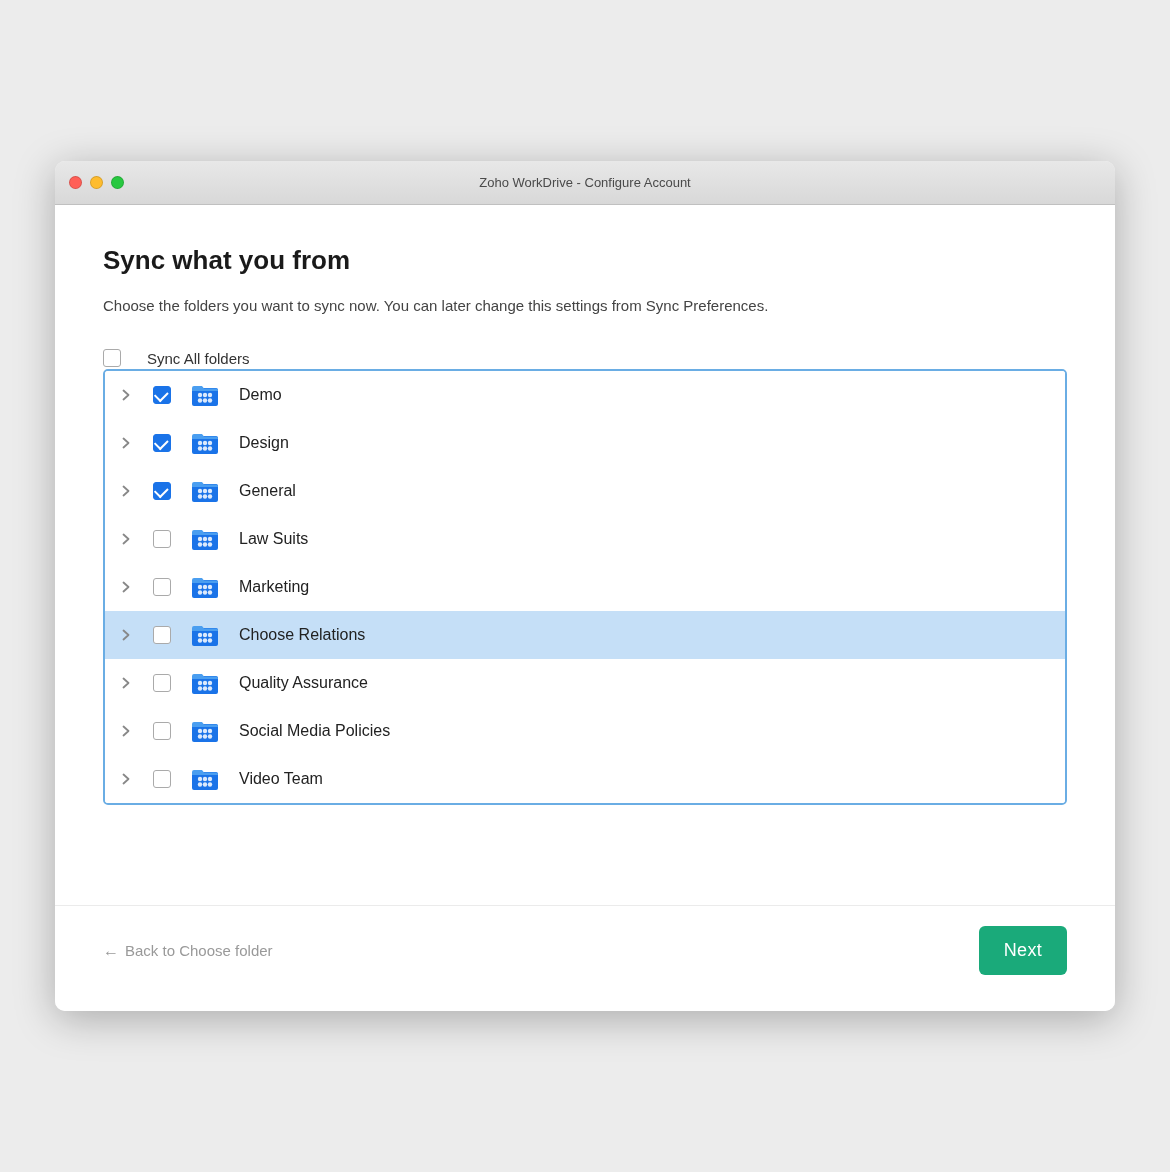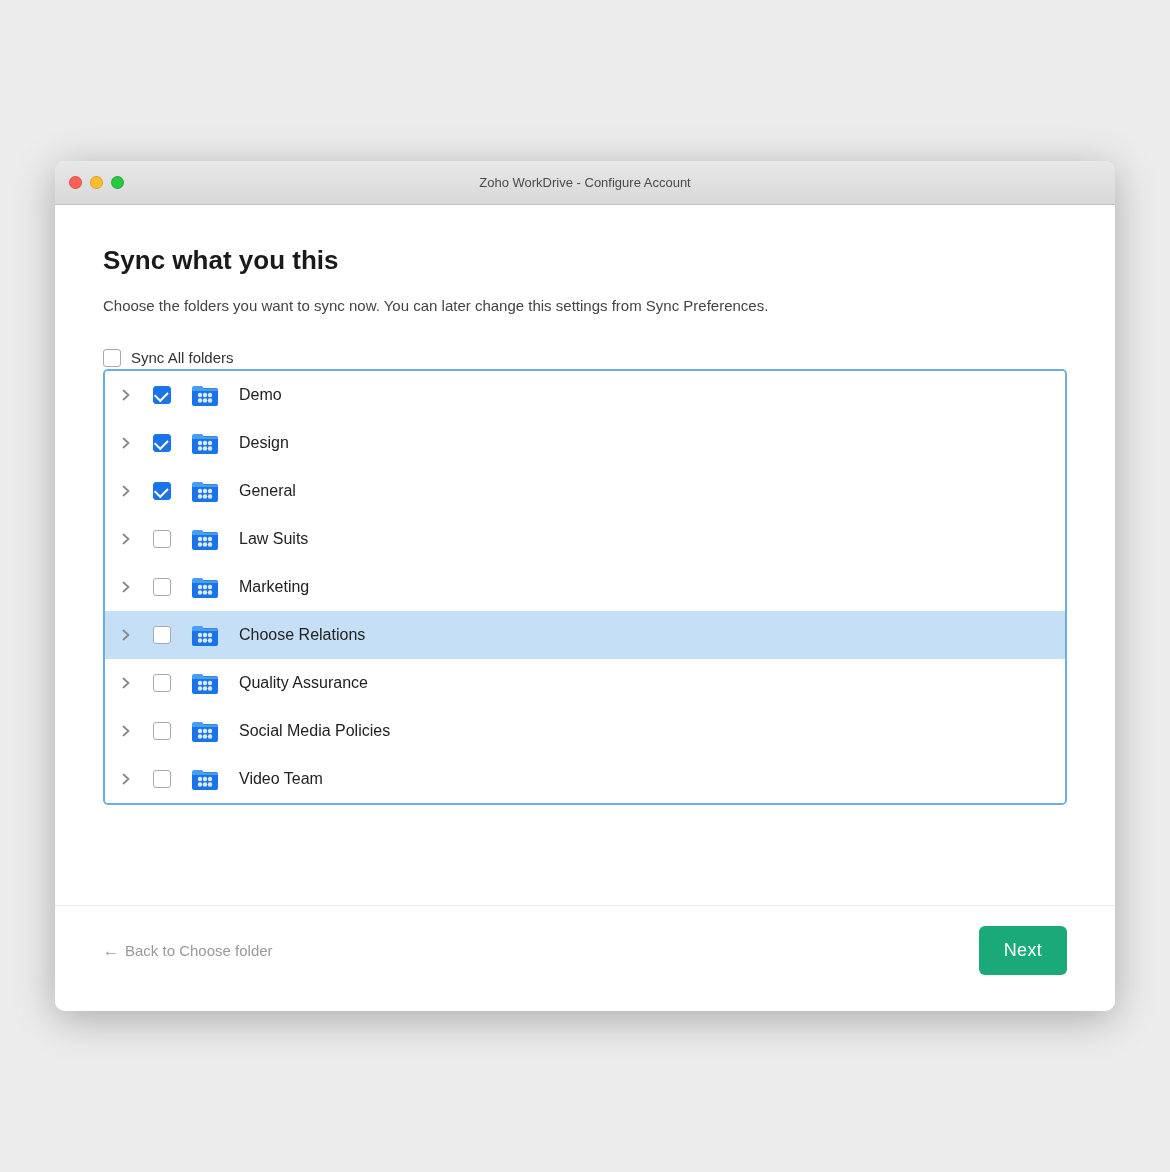--- a/index.html
+++ b/index.html
@@ -70,21 +70,22 @@
 
     .description {
       font-size: 15px;
       color: #444;
       line-height: 1.55;
       margin-bottom: 32px;
     }
 
     .sync-all-row {
       display: flex;
-      gap: 10px;
+      align-items: center;
+      gap: 26px;
       margin-bottom: 2px;
     }
 
     .sync-all-checkbox {
       width: 18px;
       height: 18px;
       border: 1.5px solid #aaa;
       border-radius: 3px;
       background: #fff;
       cursor: pointer;
@@ -216,21 +217,21 @@
   <div class="titlebar">
     <div class="traffic-lights">
       <div class="traffic-light close"></div>
       <div class="traffic-light minimize"></div>
       <div class="traffic-light maximize"></div>
     </div>
     <span class="titlebar-title">Zoho WorkDrive - Configure Account</span>
   </div>
 
   <div class="content">
-    <h1 class="page-title">Sync what you this</h1>
+    <h1 class="page-title">Sync what you from</h1>
     <p class="description">Choose the folders you want to sync now. You can later change this settings from Sync Preferences.</p>
 
     <div class="sync-all-row">
       <div class="sync-all-checkbox"></div>
       <span class="sync-all-label">Sync All folders</span>
     </div>
 
     <div class="folder-list-container">
 
     <div class="folder-item">

